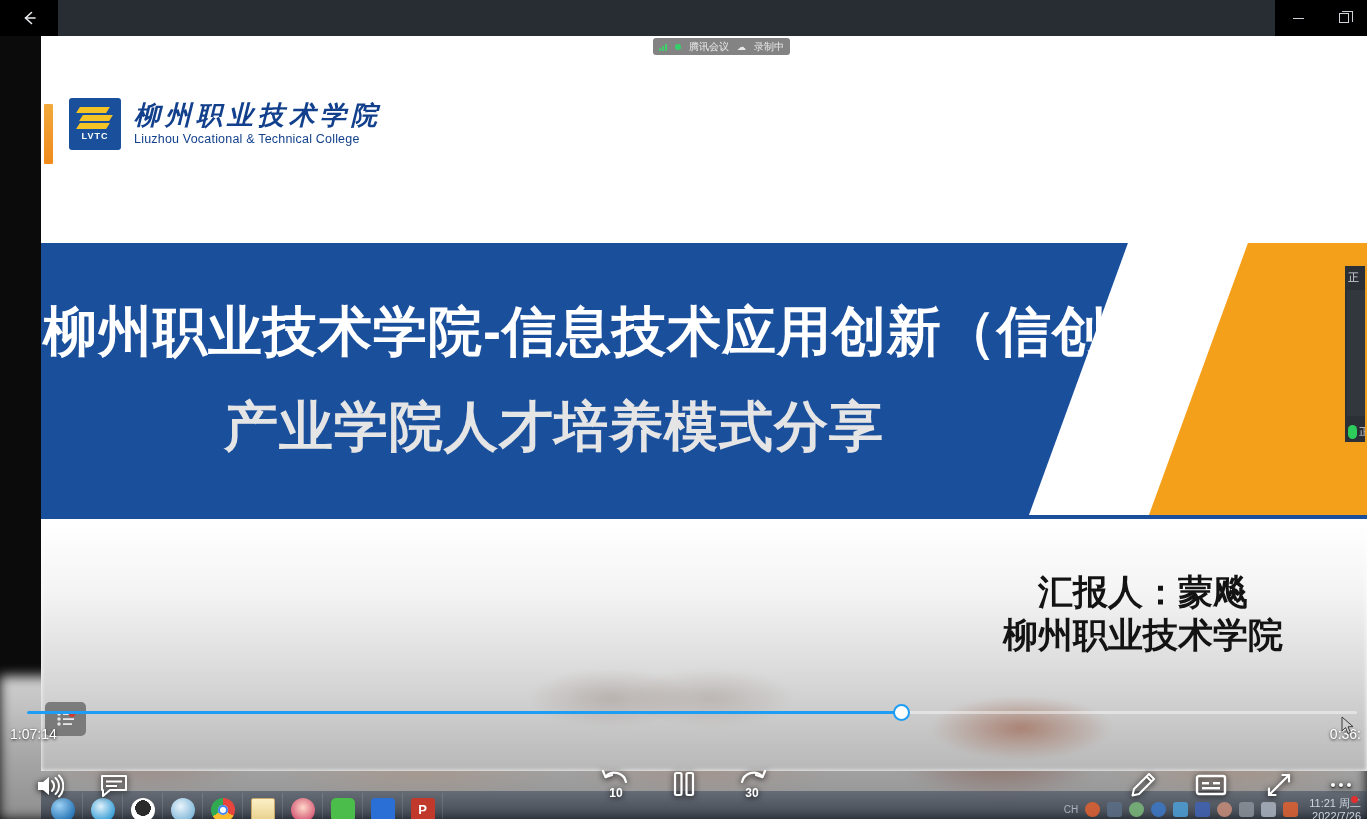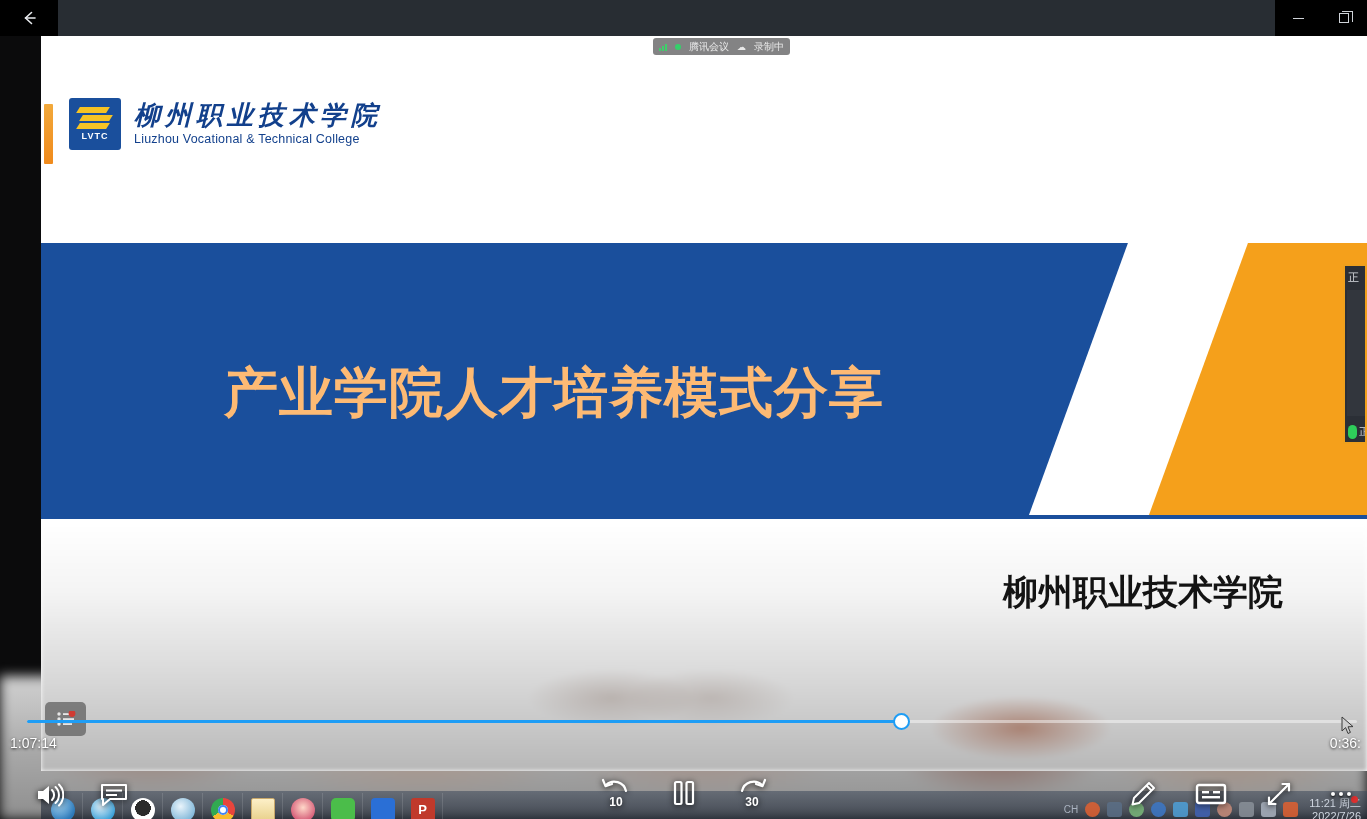--- a/index.html
+++ b/index.html
@@ -65,21 +65,21 @@
   
   .band { position:absolute; left:0; top:207px; width:100%; height:272px; background:#1a4f9c; overflow:hidden; }
   .band .slash-white { position:absolute; right:-30px; top:-40px; width:320px; height:360px;
       background:#fff; transform:skewX(-20deg); }
   .band .slash-orange { position:absolute; right:-130px; top:-40px; width:300px; height:360px;
       background:#f5a01b; transform:skewX(-20deg); }
   .band .title-lines { position:absolute; left:0; top:0; width:100%; height:100%;
       display:flex; flex-direction:column; justify-content:center; z-index:3; }
   .t-line1 { font-size:54px; font-weight:bold; color:#fff; white-space:nowrap; padding-left:2px;
       letter-spacing:1px; line-height:1.25; }
-  .t-line2 { font-size:54px; font-weight:bold; color:#fdba74; text-align:center; letter-spacing:1px;
+  .t-line2 { font-size:54px; font-weight:bold; color:#e5e5e5; text-align:center; letter-spacing:1px;
       line-height:1.25; padding-right:300px;margin-top:28px; }
 
   .band-bottom-rule { position:absolute; left:0; top:479px; width:100%; height:4px; background:#1a4f9c; }
 
   
   .presenter { position:absolute; right:84px; top:535px; text-align:center; color:#131313;
       font-weight:bold; line-height:1.22; z-index:5; }
   .presenter div { font-size:35px; }
 
   
@@ -130,21 +130,21 @@
   .ic-pp  { background:#c0392b; border-radius:3px; color:#fff; font-size:13px; font-weight:bold;
       display:flex; align-items:center; justify-content:center; }
 
   .tray { position:absolute; right:6px; top:0; height:37px; display:flex; align-items:center; gap:7px; }
   .tray .tico { width:15px; height:15px; opacity:.85; border-radius:3px; }
   .tray .clock { color:#cfd6e0; font-size:11px; line-height:1.15; text-align:right; padding-left:4px; }
   .tray .reddot { width:7px; height:7px; border-radius:50%; background:#e03030; position:absolute;
       right:3px; top:5px; }
 
   
-  .player { position:absolute; left:0; bottom:3px; width:1367px; height:107px; z-index:50;
+  .player { position:absolute; left:0; bottom:12px; width:1367px; height:107px; z-index:50;
       pointer-events:none;padding-left:46px; }
   .progress { position:absolute; left:0; top:10px; width:1367px; height:4px; }
   .progress .track { position:absolute; left:27px; right:10px; top:1px; height:3px;
       background:rgba(255,255,255,.45); border-radius:2px; }
   .progress .fill { position:absolute; left:27px; top:1px; width:875px; height:3px;
       background:#1e9df5; border-radius:2px; }
   .progress .knob { position:absolute; left:893px; top:-6px; width:17px; height:17px; border-radius:50%;
       background:#fff; border:2.5px solid #1e9df5; }
   .t-left { position:absolute; left:10px; top:26px; color:#fff; font-size:14px;
       text-shadow:0 1px 3px rgba(0,0,0,.85); }
@@ -188,26 +188,28 @@
         <div>
           <div class="logo-cn">柳州职业技术学院</div>
           <div class="logo-en">Liuzhou Vocational &amp; Technical College</div>
         </div>
       </div>
 
       <div class="band">
         <div class="slash-white"></div>
         <div class="slash-orange"></div>
         <div class="title-lines">
+          <div class="t-line1">柳州职业技术学院-信息技术应用创新（信创）</div>
           <div class="t-line2">产业学院人才培养模式分享</div>
         </div>
       </div>
       <div class="band-bottom-rule"></div>
 
       <div class="presenter">
+        <div>汇报人：蒙飚</div>
         <div>柳州职业技术学院</div>
       </div>
 
       <div class="ppt-menu">
         <svg width="22" height="16" viewBox="0 0 22 16" aria-hidden="true">
           <circle cx="4" cy="3" r="1.7" fill="#e6e6e6"></circle>
           <rect x="8" y="2.2" width="9" height="1.8" fill="#e6e6e6"></rect>
           <circle cx="4" cy="8" r="1.7" fill="#e6e6e6"></circle>
           <rect x="8" y="7.2" width="11" height="1.8" fill="#e6e6e6"></rect>
           <circle cx="4" cy="13" r="1.7" fill="#e6e6e6"></circle>

